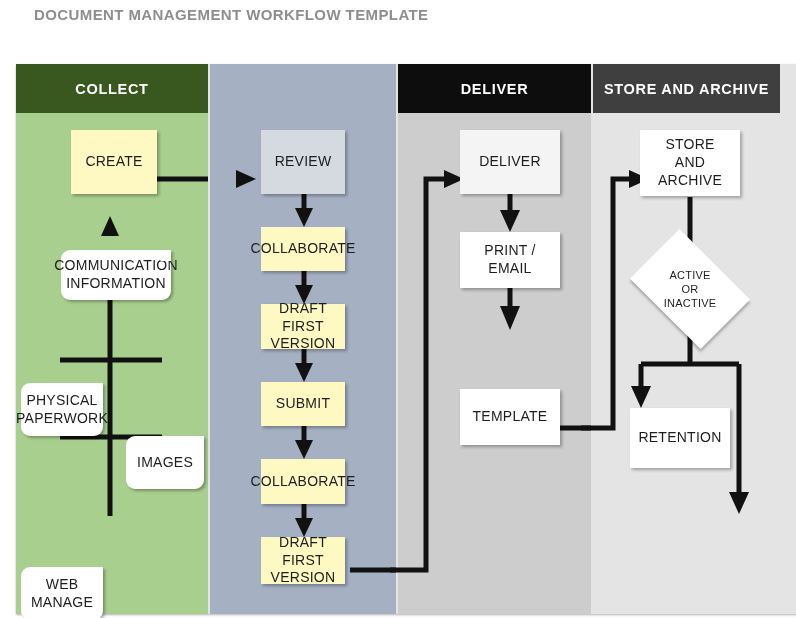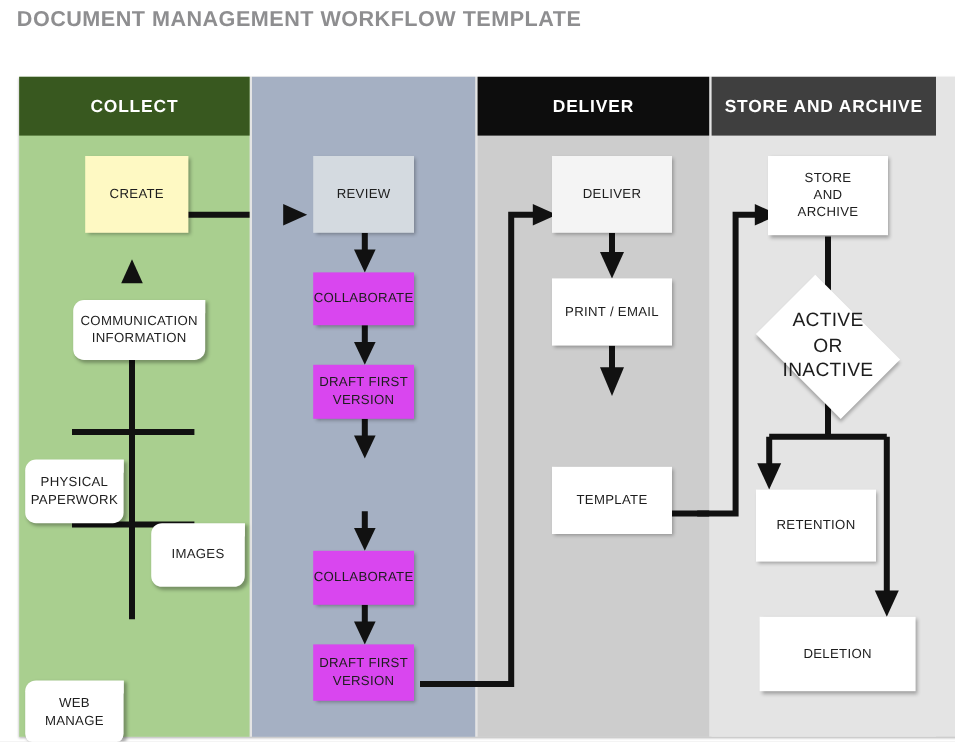--- a/index.html
+++ b/index.html
@@ -5,22 +5,22 @@
 <style>
   html,body{margin:0;padding:0;}
   body{
     width:796px;height:618px;
     background:#ffffff;
     font-family:"Liberation Sans","DejaVu Sans",sans-serif;
     overflow:hidden;
     position:relative;
   }
   #page-title{
-    position:absolute;left:14px;top:6px;
-    font-size:18px;font-weight:bold;
+    position:absolute;left:34px;top:6px;
+    font-size:15px;font-weight:bold;
     letter-spacing:.4px;
     color:#8e8e90;
     white-space:nowrap;
   }
   #board{
     position:absolute;left:16px;top:64px;
     width:784px;height:550px;
     background:#e4e4e4;
     box-shadow:0 1px 2px rgba(0,0,0,.30);
   }
@@ -46,33 +46,33 @@
   #col-collect .col-head{background:#38581f;}
   #col-manage  .col-head{background:#333f59;}
   #col-deliver .col-head{background:#0d0d0d;}
   #col-store   .col-head{background:#3f3f3f;}
 
   
   .node{
     position:absolute;
     display:flex;align-items:center;justify-content:center;
     text-align:center;
-    font-size:11px;color:#1d1d1d;
+    font-size:14px;color:#1d1d1d;
     line-height:1.28;
     letter-spacing:.25px;
     box-shadow:2px 2px 3px rgba(0,0,0,.30);
     box-sizing:border-box;
     padding:14px 4px;
     z-index:3;
     white-space:pre-line;
   }
   .rect{background:#ffffff;}
   .fill-create{background:#fef9c3;}
   .fill-review{background:#d4dae0;text-align:right;}
-  .fill-light {background:#d946ef;}
+  .fill-light {background:#fef9c3;}
   .fill-off   {background:#f4f4f4;}
 
   
   .doc{
     background:#ffffff;
     border-radius:9px 0 9px 9px;
     position:relative;
   }
   .doc::after{
     content:"";position:absolute;right:0;top:0;
@@ -85,21 +85,21 @@
     display:flex;align-items:center;justify-content:center;
   }
   .diamond-bg{
     position:absolute;left:0;top:0;width:100%;height:100%;
     background:#ffffff;
     transform:rotate(45deg);
     box-shadow:2px 2px 3px rgba(0,0,0,.28);
   }
   .diamond-label{
     position:relative;z-index:2;
-    font-size:16px;color:#1d1d1d;text-align:center;line-height:1.3;
+    font-size:11px;color:#1d1d1d;text-align:center;line-height:1.3;
     white-space:pre-line;letter-spacing:.25px;
   }
   
   .conn{position:absolute;z-index:2;}
   svg.conn{overflow:visible;}
 </style>
 </head>
 <body>
 
 <div id="page-title">DOCUMENT MANAGEMENT WORKFLOW TEMPLATE</div>
@@ -166,20 +166,21 @@
       <line x1="140" y1="506" x2="186" y2="506" stroke="#111111" stroke-width="5"></line>
     </svg>
 
     <div class="node rect fill-review" style="left:51px;top:66px;width:84px;height:64px;">REVIEW</div>
 
     <div class="node rect fill-light" style="left:51px;top:163px;width:84px;height:44px;">COLLABORATE</div>
 
     <div class="node rect fill-light" style="left:51px;top:240px;width:84px;height:45px;">DRAFT FIRST
 VERSION</div>
 
+    <div class="node rect fill-light" style="left:51px;top:318px;width:84px;height:44px;">SUBMIT</div>
 
     <div class="node rect fill-light" style="left:51px;top:395px;width:84px;height:45px;">COLLABORATE</div>
 
     <div class="node rect fill-light" style="left:51px;top:473px;width:84px;height:47px;">DRAFT FIRST
 VERSION</div>
   </div>
 
   <div class="col" id="col-deliver">
     <div class="col-body"></div>
     <div class="col-head">DELIVER</div>
@@ -232,16 +233,15 @@
 
     <div class="diamond-wrap" style="left:47px;top:190px;width:100px;height:70px;">
       <div class="diamond-bg"></div>
       <div class="diamond-label">ACTIVE
 OR
 INACTIVE</div>
     </div>
 
     <div class="node rect" style="left:37px;top:344px;width:100px;height:60px;">RETENTION</div>
 
-    <div class="node rect" style="left:40px;top:450px;width:130px;height:62px;">DELETION</div>
   </div>
 
 </div>
 
 </body></html>

